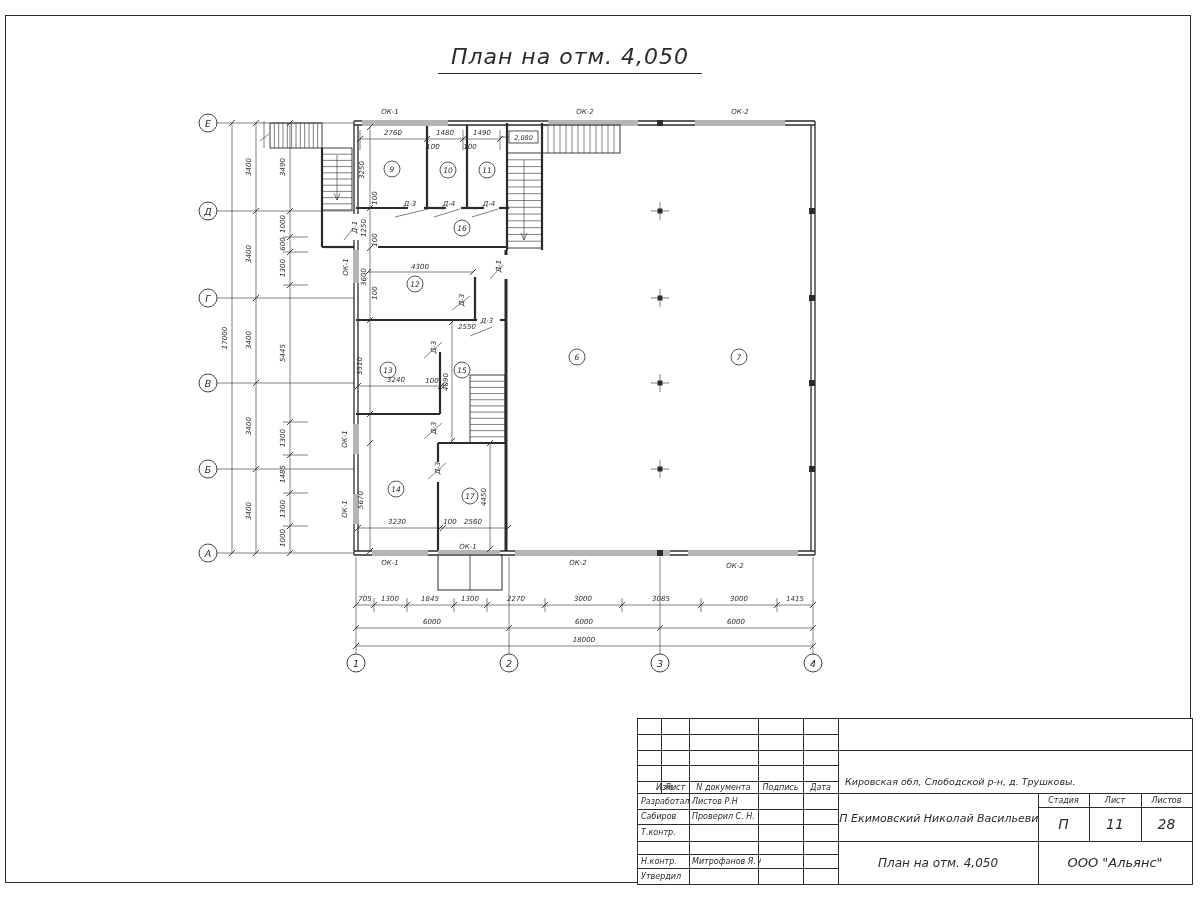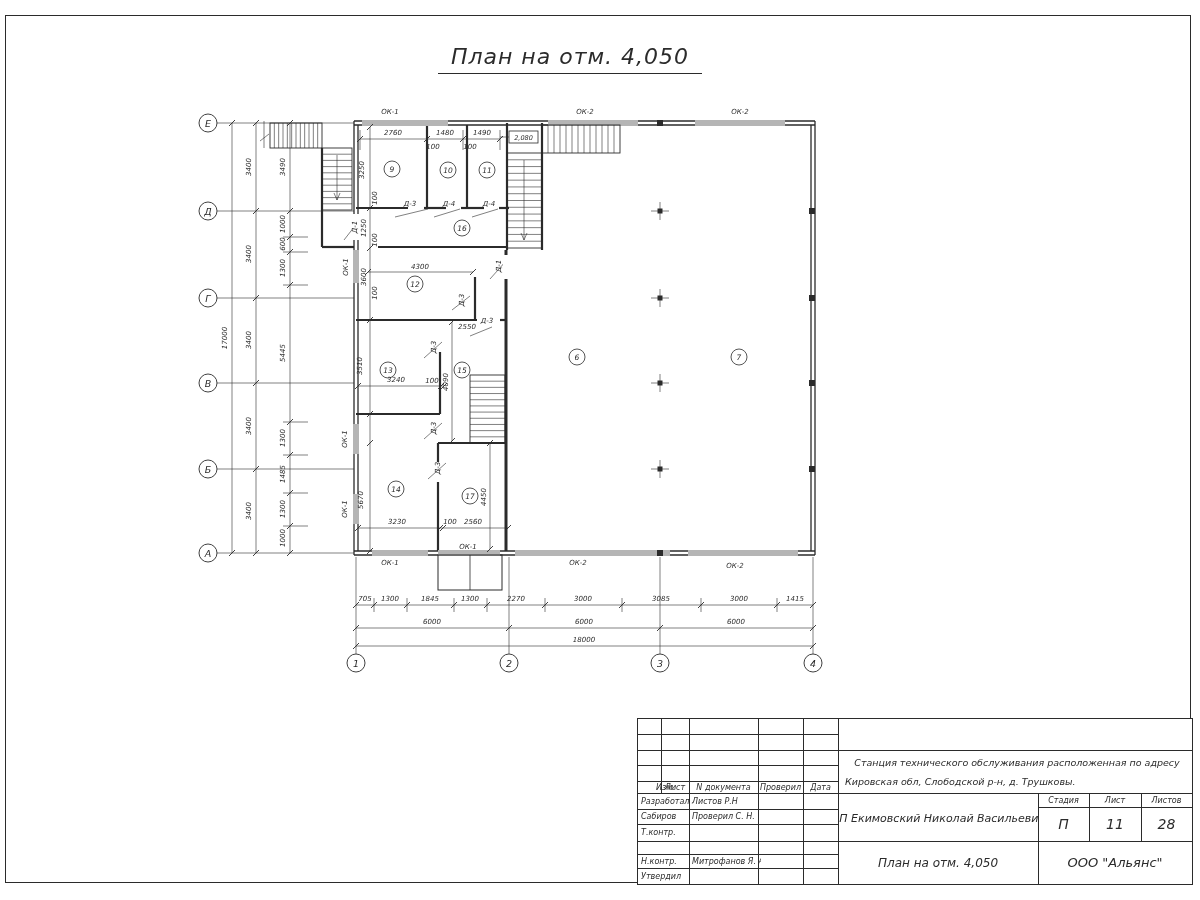--- a/index.html
+++ b/index.html
@@ -430,35 +430,34 @@
     <div class="sline" style="left:0;top:149px;width:200px;height:1px"></div>
     <div class="sline" style="left:200px;top:31px;width:354px;height:1.4px"></div>
     <div class="sline" style="left:400px;top:74px;width:1.4px;height:91px"></div>
     <div class="sline" style="left:451px;top:74px;width:1px;height:48px"></div>
     <div class="sline" style="left:503px;top:74px;width:1px;height:48px"></div>
     <div class="sline" style="left:400px;top:88px;width:154px;height:1px"></div>
 
     <div class="cell" style="left:16px;top:62px;width:23px;height:12px">Изм.</div>
     <div class="cell" style="left:23px;top:62px;width:28px;height:12px">Лист</div>
     <div class="cell" style="left:51px;top:62px;width:69px;height:12px">N документа</div>
-    <div class="cell" style="left:120px;top:62px;width:45px;height:12px">Проверил</div>
+    <div class="cell" style="left:120px;top:62px;width:45px;height:12px">Подпись</div>
     <div class="cell" style="left:165px;top:62px;width:35px;height:12px">Дата</div>
 
     <div class="cell left" style="left:0;top:74px;width:51px;height:16px">Разработал</div>
     <div class="cell left" style="left:51px;top:74px;width:69px;height:16px">Листов Р.Н</div>
     <div class="cell left" style="left:0;top:90px;width:51px;height:15px">Сабиров</div>
     <div class="cell left" style="left:51px;top:90px;width:69px;height:15px">Проверил С. Н.</div>
     <div class="cell left" style="left:0;top:105px;width:51px;height:17px">Т.контр.</div>
     <div class="cell left" style="left:51px;top:105px;width:69px;height:17px"></div>
     <div class="cell left" style="left:0;top:135px;width:51px;height:14px">Н.контр.</div>
     <div class="cell left" style="left:51px;top:135px;width:69px;height:14px">Митрофанов Я. А.</div>
     <div class="cell left" style="left:0;top:149px;width:51px;height:16px">Утвердил</div>
     <div class="cell left" style="left:51px;top:149px;width:69px;height:16px"></div>
 
-    <div class="cell" style="left:204px;top:33px;width:350px;height:20px;font-size:9.5px">Станция технического обслуживания расположенная по адресу</div>
     <div class="cell left" style="left:204px;top:52px;width:350px;height:20px;font-size:9.5px">Кировская обл, Слободской р-н, д. Трушковы.</div>
     <div class="cell" style="left:200px;top:76px;width:200px;height:46px;font-size:11px">ИП Екимовский Николай Васильевич</div>
     <div class="cell" style="left:400px;top:74px;width:51px;height:14px">Стадия</div>
     <div class="cell" style="left:451px;top:74px;width:52px;height:14px">Лист</div>
     <div class="cell" style="left:503px;top:74px;width:51px;height:14px">Листов</div>
     <div class="cell" style="left:400px;top:88px;width:51px;height:34px;font-size:14px">П</div>
     <div class="cell" style="left:451px;top:88px;width:52px;height:34px;font-size:14px">11</div>
     <div class="cell" style="left:503px;top:88px;width:51px;height:34px;font-size:14px">28</div>
     <div class="cell" style="left:200px;top:122px;width:200px;height:43px;font-size:12px">План на отм. 4,050</div>
     <div class="cell" style="left:400px;top:122px;width:154px;height:43px;font-size:13px">ООО "Альянс"</div>

